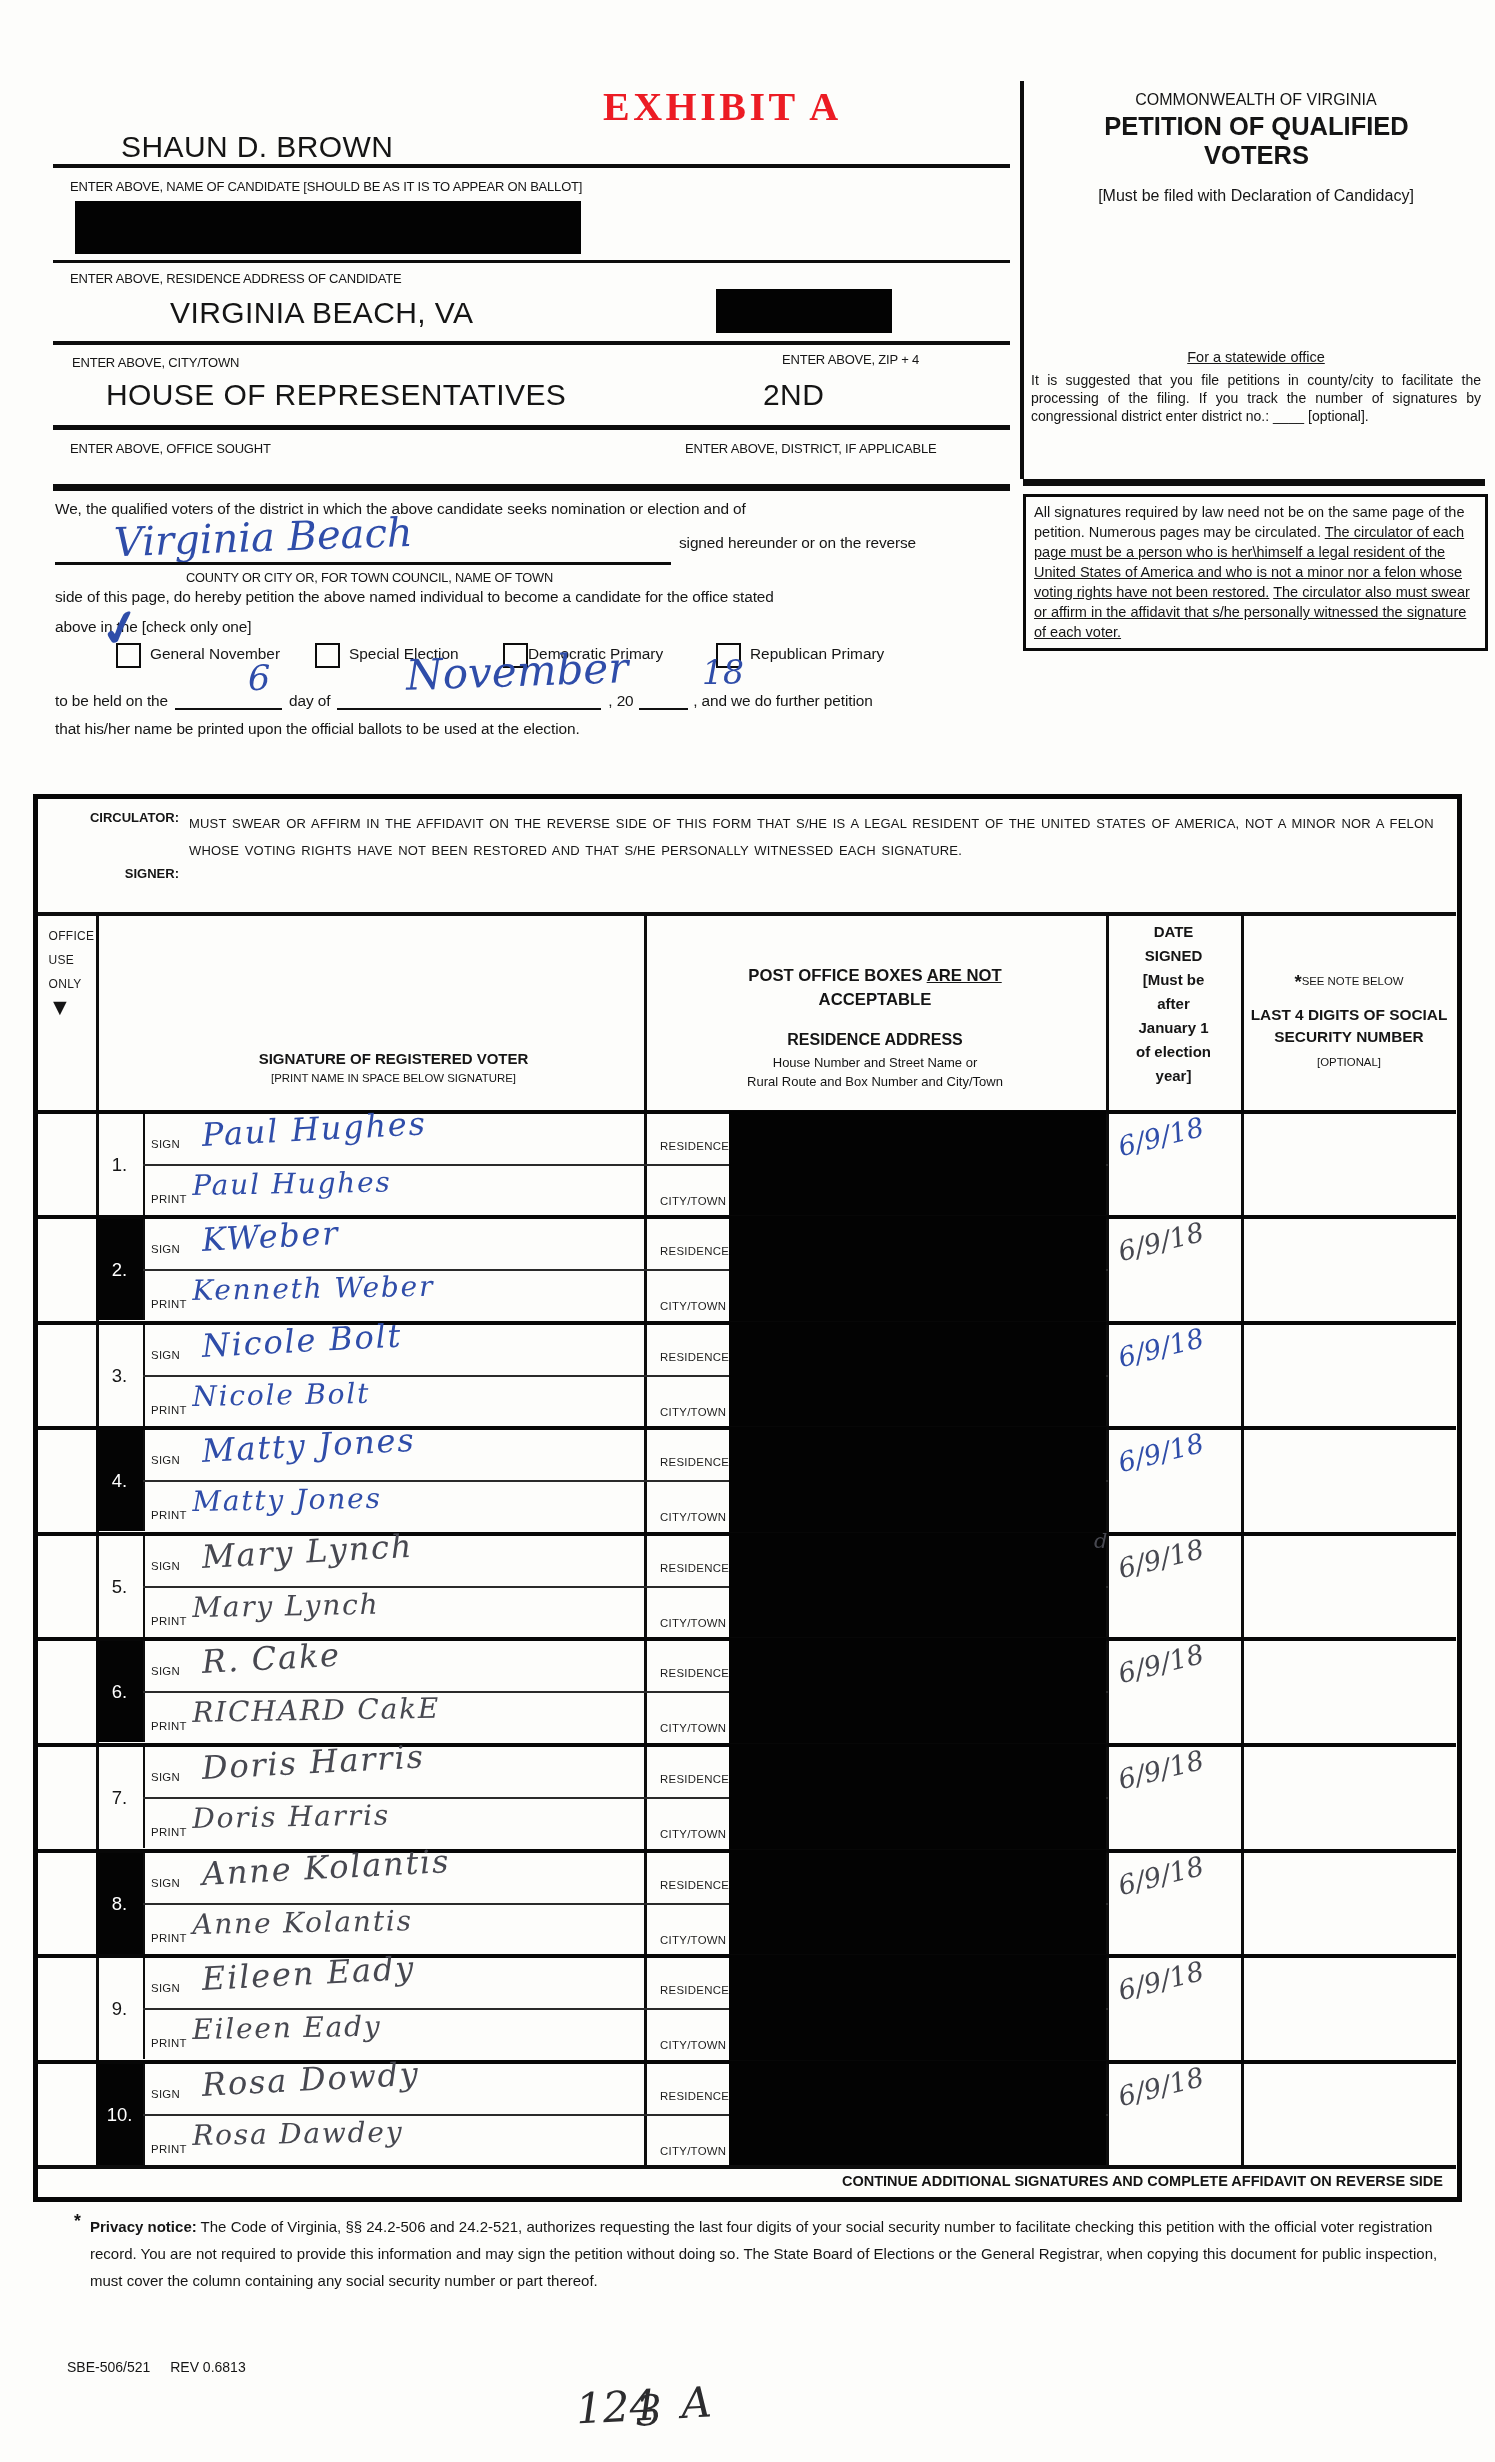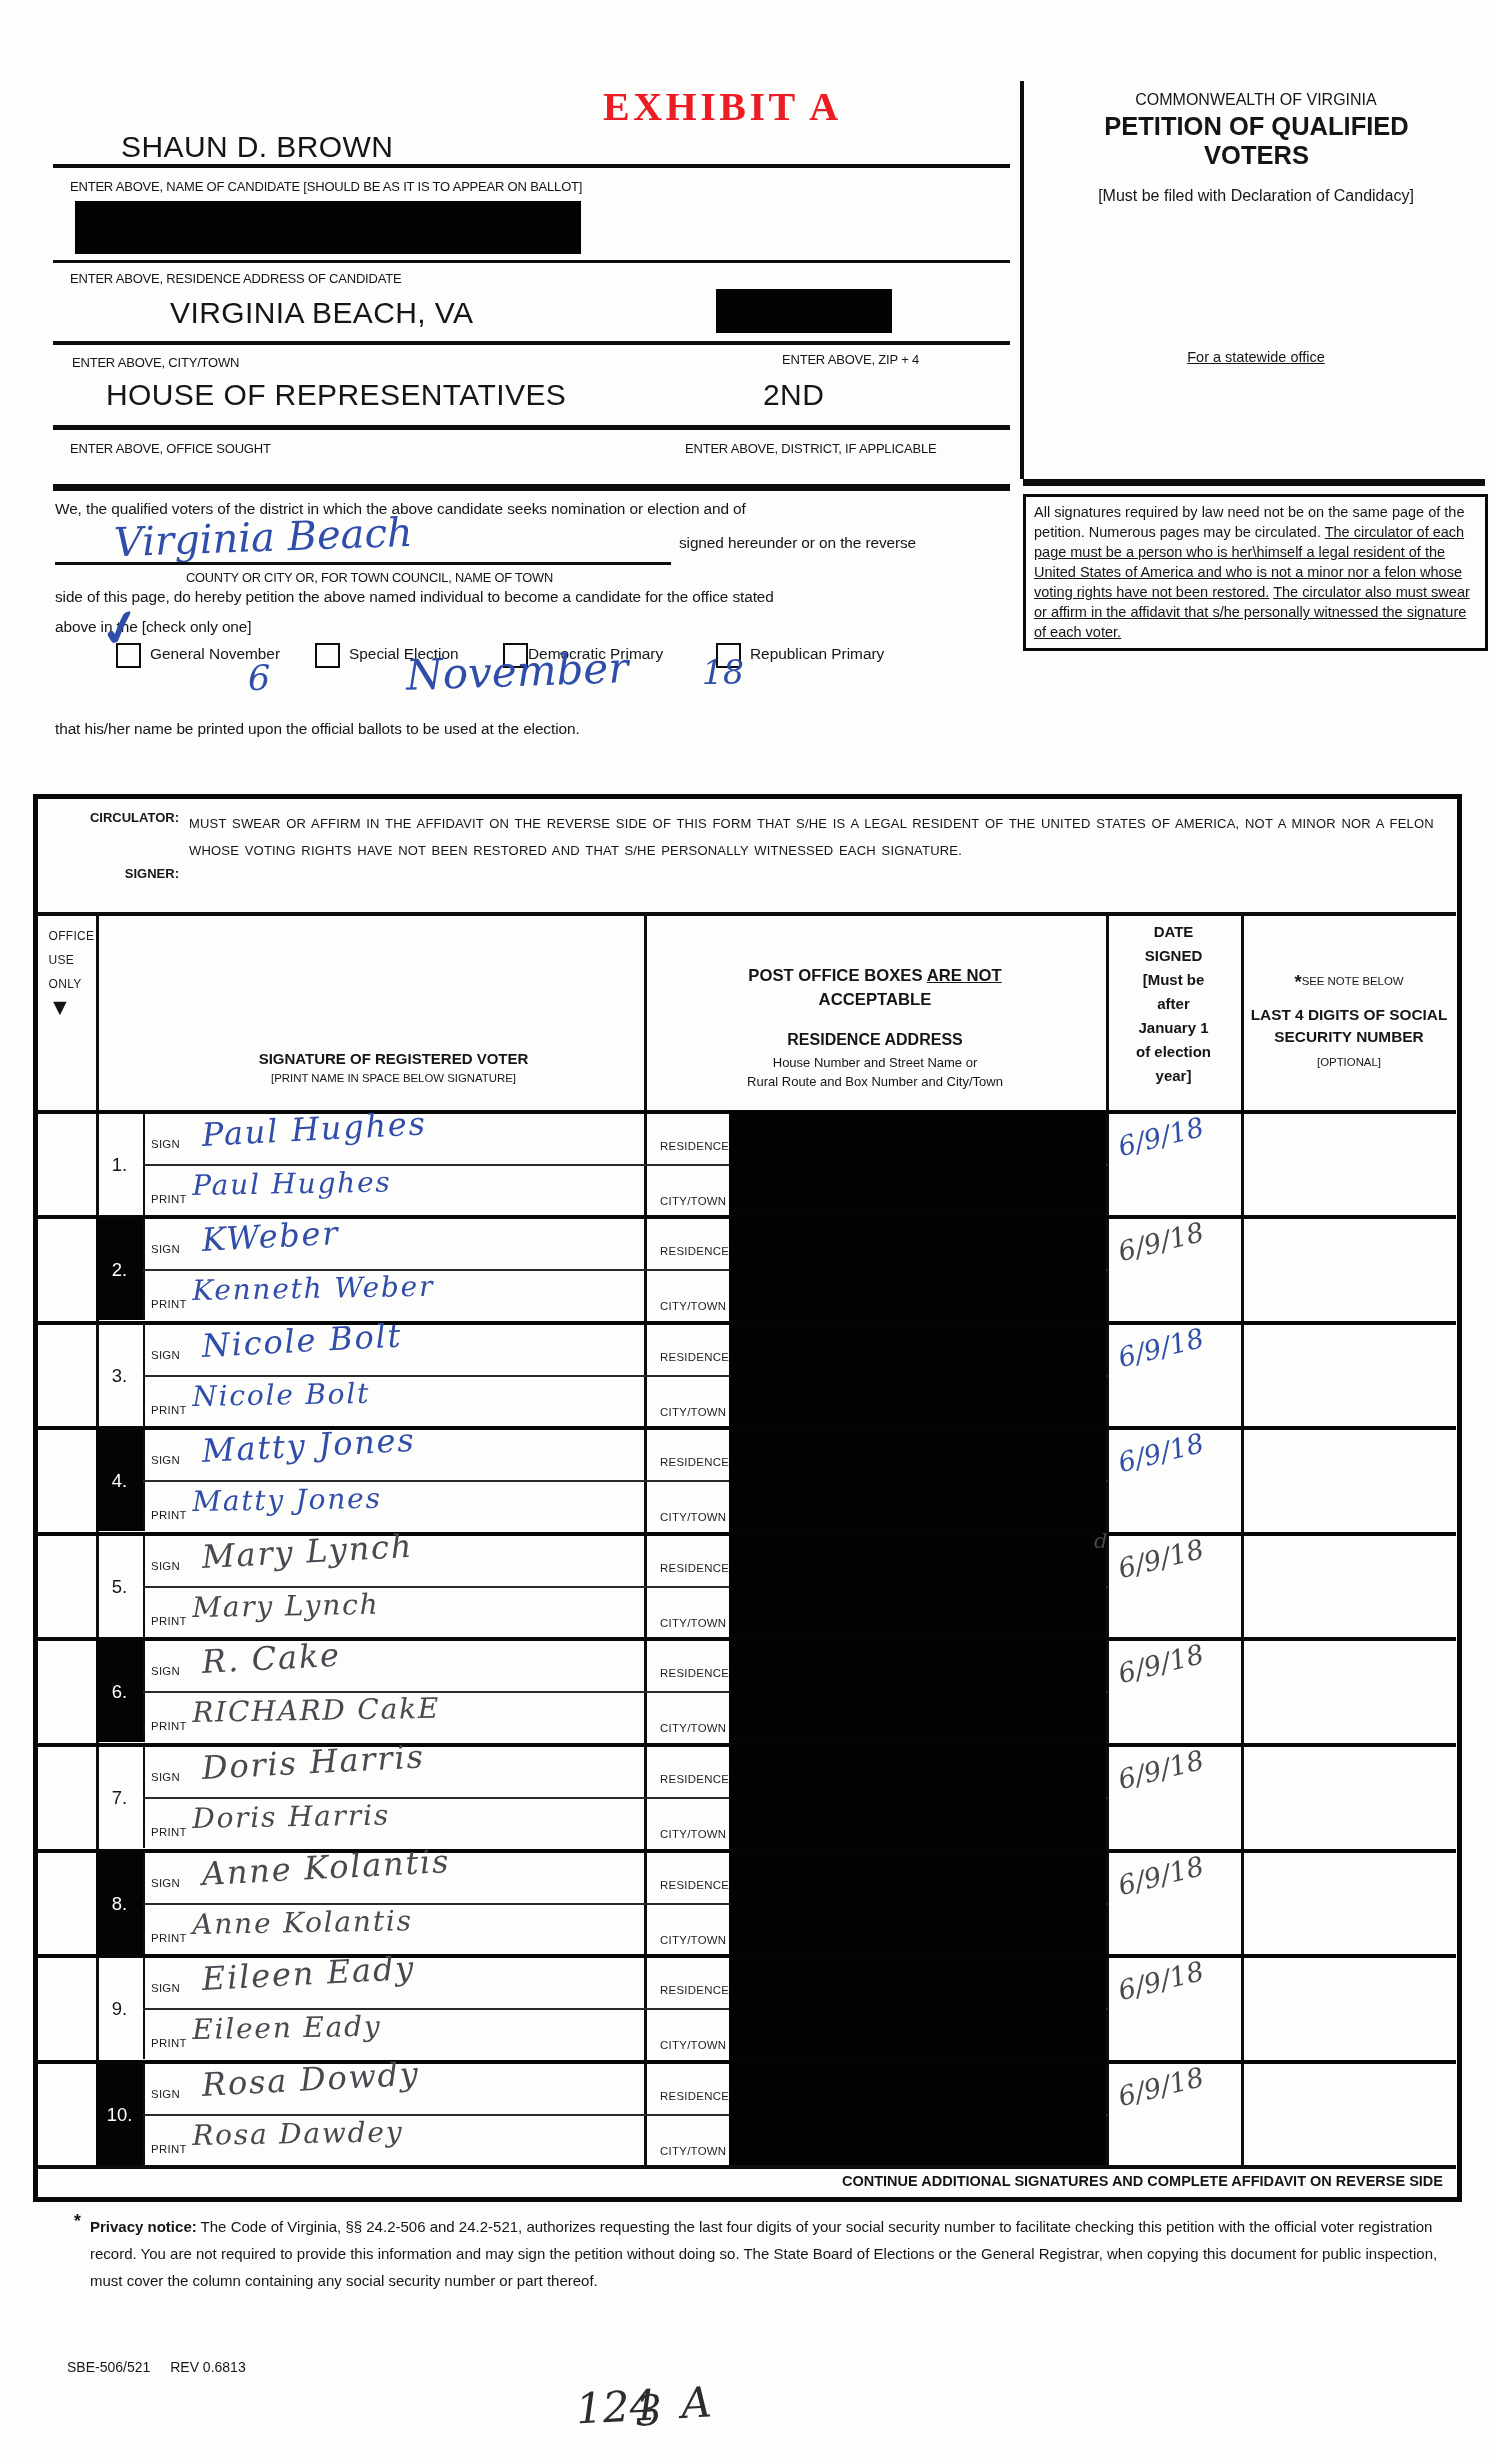--- a/index.html
+++ b/index.html
@@ -76,20 +76,21 @@
   <div class="abs hline" style="left:53px;top:425px;width:957px;height:5.3px;"></div>
   <div class="abs lbl" style="left:70px;top:441px;">ENTER ABOVE, OFFICE SOUGHT</div>
   <div class="abs lbl" style="left:685px;top:441px;">ENTER ABOVE, DISTRICT, IF APPLICABLE</div>
   <div class="abs hline" style="left:53px;top:484px;width:957px;height:7px;"></div>
 
   <div class="abs vline" style="left:1020px;top:81px;width:3.5px;height:398px;"></div>
   <div class="abs rp rp-center" style="top:91px;font-size:16px;">COMMONWEALTH OF VIRGINIA</div>
   <div class="abs rp rp-center" style="top:112px;font-size:25.5px;font-weight:bold;line-height:29px;width:405px;left:1054px;">PETITION OF QUALIFIED VOTERS</div>
   <div class="abs rp rp-center" style="top:187px;font-size:16px;">[Must be filed with Declaration of Candidacy]</div>
   <div class="abs rp rp-center u" style="top:349px;font-size:14.5px;">For a statewide office</div>
+  <div class="abs rp rp-par" style="top:371px;">It is suggested that you file petitions in county/city to facilitate the processing of the filing.  If you track the number of signatures by congressional district enter district no.: ____ [optional].</div>
   <div class="abs hline" style="left:1023px;top:479px;width:462px;height:7px;"></div>
   <div class="abs instr-box"><span>All signatures required by law need not be on the same page of the petition.  Numerous pages may be circulated.  </span><span class="u">The circulator of each page must be a person who is her\himself a legal resident of the United States of America and who is not a minor nor a felon whose voting rights have not been restored.</span><span> </span><span class="u">The circulator also must swear or affirm in the affidavit that s/he personally witnessed the signature of each voter.</span></div>
 
   <div class="abs stmt" style="left:55px;top:500px;">We,  the qualified voters of the district in  which the above candidate  seeks  nomination  or  election and of</div>
   <div class="abs hw hw-blue" style="left:114px;top:514px;font-size:40px;transform:rotate(-2deg);">Virginia Beach</div>
   <div class="abs hline" style="left:55px;top:562px;width:616px;height:2.6px;"></div>
   <div class="abs stmt" style="left:679px;top:534px;">signed hereunder or on the reverse</div>
   <div class="abs cap" style="left:186px;top:570px;">COUNTY OR CITY OR, FOR TOWN COUNCIL, NAME OF TOWN</div>
   <div class="abs stmt" style="left:55px;top:588px;">side of this page, do hereby petition the above named individual to become a candidate for the office stated</div>
   <div class="abs stmt" style="left:55px;top:618px;">above in the [check only one]</div>
@@ -97,20 +98,29 @@
   <div class="abs cbox" style="left:116px;top:643px;"></div>
   <div class="abs cb-lbl" style="left:150px;top:645px;">General November</div>
   <div class="abs cbox" style="left:315px;top:643px;"></div>
   <div class="abs cb-lbl" style="left:349px;top:645px;">Special Election</div>
   <div class="abs cbox" style="left:503px;top:643px;"></div>
   <div class="abs cb-lbl" style="left:528px;top:645px;">Democratic Primary</div>
   <div class="abs cbox" style="left:716px;top:643px;"></div>
   <div class="abs cb-lbl" style="left:750px;top:645px;">Republican Primary</div>
   <div class="abs hw-blue" style="left:100px;top:600px;font-size:49px;transform:rotate(-12deg);font-weight:bold;">✓</div>
 
+  <div class="abs" style="left:55px;top:687px;display:flex;align-items:flex-end;">
+    <span class="stmt">to be held on the</span>
+    <span class="blank" style="width:107px;margin:0 7px;"></span>
+    <span class="stmt">day of</span>
+    <span class="blank" style="width:264px;margin:0 7px;"></span>
+    <span class="stmt">, 20</span>
+    <span class="blank" style="width:49px;margin:0 5.3px;"></span>
+    <span class="stmt">, and we do further petition</span>
+  </div>
   <div class="abs hw hw-blue" style="left:248px;top:658px;font-size:35px;">6</div>
   <div class="abs hw hw-blue" style="left:406px;top:647px;font-size:42px;transform:rotate(-2deg);">November</div>
   <div class="abs hw hw-blue" style="left:702px;top:653px;font-size:33px;">18</div>
   <div class="abs stmt" style="left:55px;top:720px;">that his/her name be printed upon the official ballots to be used at the election.</div>
 
   <div id="tbl" class="abs">
 
     <div class="abs circ-lbl" style="left:0;top:10.6px;width:141px;">CIRCULATOR:</div>
     <div class="abs caps-sm" style="left:151px;top:10.6px;width:1249px;">MUST SWEAR OR AFFIRM IN THE AFFIDAVIT ON THE REVERSE SIDE OF THIS FORM THAT S/HE IS A LEGAL RESIDENT OF THE UNITED STATES OF AMERICA, NOT A MINOR NOR A FELON WHOSE VOTING RIGHTS HAVE NOT BEEN RESTORED AND THAT S/HE PERSONALLY WITNESSED EACH SIGNATURE.</div>
     <div class="abs circ-lbl" style="left:0;top:67px;width:141px;">SIGNER:</div>

